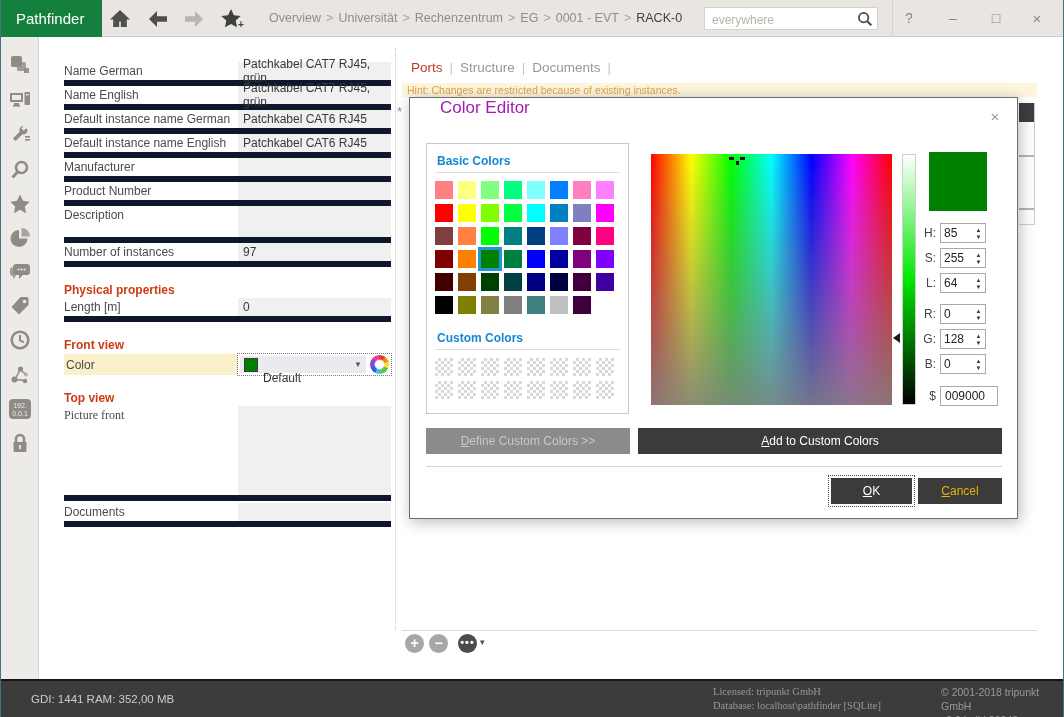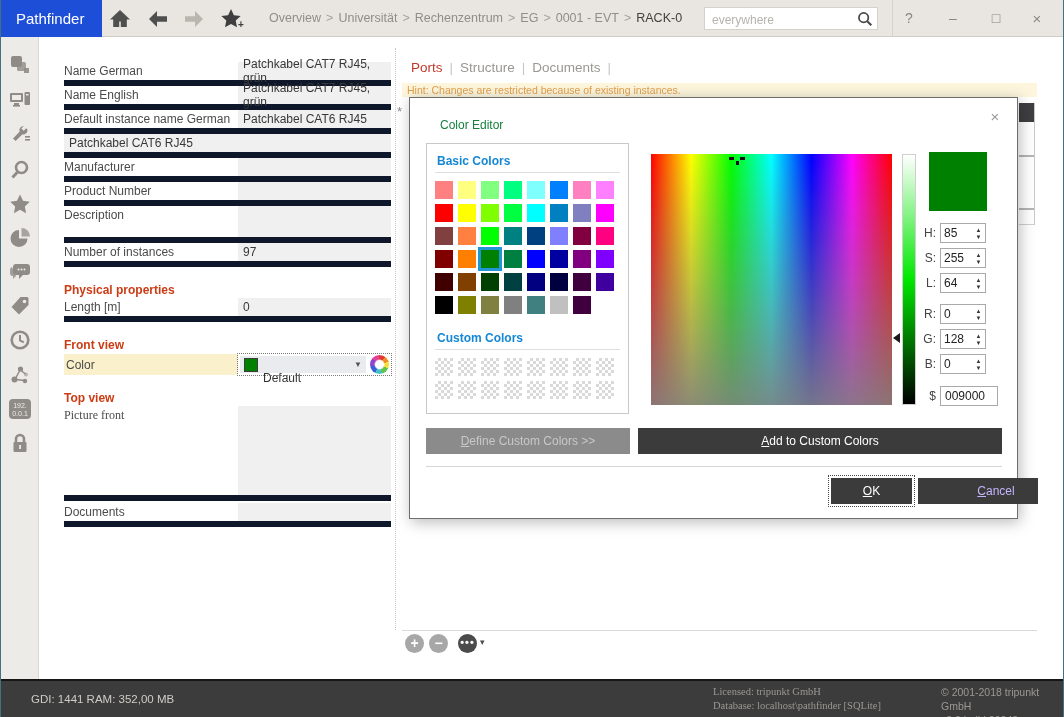--- a/index.html
+++ b/index.html
@@ -61,21 +61,21 @@
   #bg-table .c3{height:14px;background:#fff;border-bottom:1px solid #d0d0d0;}
   #ports-toolbar-line{position:absolute;left:401px;top:630px;width:635px;border-top:1px solid #dadada;}
   .circle-btn{position:absolute;top:634px;width:19px;height:19px;border-radius:50%;color:#fff;text-align:center;line-height:18px;font-size:14px;font-weight:bold;}
   #btn-add-row{left:404px;background:#a7a7a7;}
   #btn-del-row{left:428px;background:#a7a7a7;}
   #btn-more{left:457px;background:#4b4b4b;font-size:11px;letter-spacing:1px;line-height:16px;}
   #toolbar-caret{position:absolute;left:479px;top:637px;font-size:9px;color:#4b4b4b;}
 
   
   #dialog{position:absolute;left:408px;top:97px;width:609px;height:422px;background:#fff;border:1px solid #6e6e6e;box-sizing:border-box;box-shadow:2px 3px 14px rgba(0,0,0,.28);}
-  #dlg-title{position:absolute;left:30px;top:20px;font-size:12px;color:#15803d;}
+  #dlg-title{position:absolute;left:30px;top:0;font-size:17px;color:#a21caf;}
   #dlg-close{position:absolute;left:576px;top:10px;width:18px;height:18px;text-align:center;color:#999;font-size:15px;}
   #palette-box{position:absolute;left:16px;top:45px;width:203px;height:271px;border:1px solid #c9c9c9;box-sizing:border-box;padding:7px 8px;}
   .pal-head{color:#1587d4;font-weight:bold;font-size:12px;padding:3px 0 4px 2px;border-bottom:1px solid #dedede;margin-bottom:8px;}
   .swatch-grid{display:grid;grid-template-columns:repeat(8,18px);gap:5px 5px;margin-bottom:14px;}
   .swatch{width:18px;height:18px;}
   .swatch.selected{box-shadow:0 0 0 3px #2196d6;}
   .swatch.checker{background-color:#fff;
      background-image:linear-gradient(45deg,#d9d9d9 25%,transparent 25%,transparent 75%,#d9d9d9 75%),
                       linear-gradient(45deg,#d9d9d9 25%,transparent 25%,transparent 75%,#d9d9d9 75%);
      background-size:6px 6px;background-position:0 0,3px 3px;}
@@ -96,36 +96,36 @@
   .spin-value{flex:1;padding-left:3px;color:#222;}
   .spin-arrows{width:13px;display:flex;flex-direction:column;align-items:center;gap:1px;font-size:6px;color:#333;line-height:6px;}
   #hex-row{position:absolute;left:510px;top:288px;width:94px;height:20px;display:flex;align-items:center;gap:4px;font-size:12px;color:#444;}
   #hex-box{width:58px;height:20px;border:1px solid #a9a9a9;background:#fff;display:flex;align-items:center;padding-left:4px;box-sizing:border-box;color:#222;}
   .dlg-btn{position:absolute;height:26px;font-size:12px;display:block;text-align:center;line-height:26px;}
   .dlg-btn::first-letter{text-decoration:underline;}
   #btn-define{left:16px;top:330px;width:204px;background:#8b8b8b;color:#c8c8c8;}
   #btn-addcustom{left:228px;top:330px;width:364px;background:#3b3b3b;color:#fff;}
   #dlg-sep{position:absolute;left:16px;top:368px;width:576px;border-top:1px solid #d6d6d6;}
   #btn-ok{left:421px;top:380px;width:81px;background:#3b3b3b;color:#fff;outline:1px dotted #444;outline-offset:2px;}
-  #btn-cancel{left:508px;top:380px;width:84px;background:#3b3b3b;color:#c4b5fd;padding-left:36px;}
+  #btn-cancel{left:508px;top:380px;width:84px;background:#3b3b3b;color:#eab308;}
 
   
   #statusbar{position:absolute;left:0;top:679px;width:100%;height:38px;background:#3c3c3c;border-top:2px solid #161616;box-sizing:border-box;}
   #status-left{position:absolute;left:30px;top:0;height:36px;line-height:36px;color:#cfccc5;font-size:11.5px;}
   .status-block{position:absolute;top:4px;font-size:10.5px;line-height:14px;color:#9b9893;}
   #status-mid{left:712px;font-family:Liberation Serif, serif;}
   #status-right{left:940px;}
 </style>
 </head>
 <body>
 
 <div id="window">
 
   <div id="topbar">
-    <div id="logo" style="background: #1d4ed8;">Pathfinder</div>
+    <div id="logo" style="background: #15803d;">Pathfinder</div>
 
     <span class="nav-ic" style="left:107px">
       <svg width="24" height="24" viewBox="0 0 24 24">
           <path d="M12 3 2 12.5h3.2V20h6V14.5h1.6V20h6v-7.5H22z" fill="#4f4f4f"></path>
         </svg>
     </span>
     <span class="nav-ic" style="left:145px">
       <svg width="24" height="24" viewBox="0 0 24 24">
           <path d="M11 4 3 12l8 8v-5.2h10V9.2H11z" fill="#4f4f4f"></path>
         </svg>
@@ -258,20 +258,21 @@
       </div>
     <div class="frow">
         <span class="flabel">Name English</span>
         <span class="fvalue">Patchkabel CAT7 RJ45, grün</span>
       </div>
     <div class="frow">
         <span class="flabel">Default instance name German</span>
         <span class="fvalue">Patchkabel CAT6 RJ45</span>
       </div>
     <div class="frow">
+        <span class="flabel">Default instance name English</span>
         <span class="fvalue">Patchkabel CAT6 RJ45</span>
       </div>
     <div class="frow">
         <span class="flabel">Manufacturer</span>
         <span class="fvalue"></span>
       </div>
     <div class="frow">
         <span class="flabel">Product Number</span>
         <span class="fvalue"></span>
       </div>

